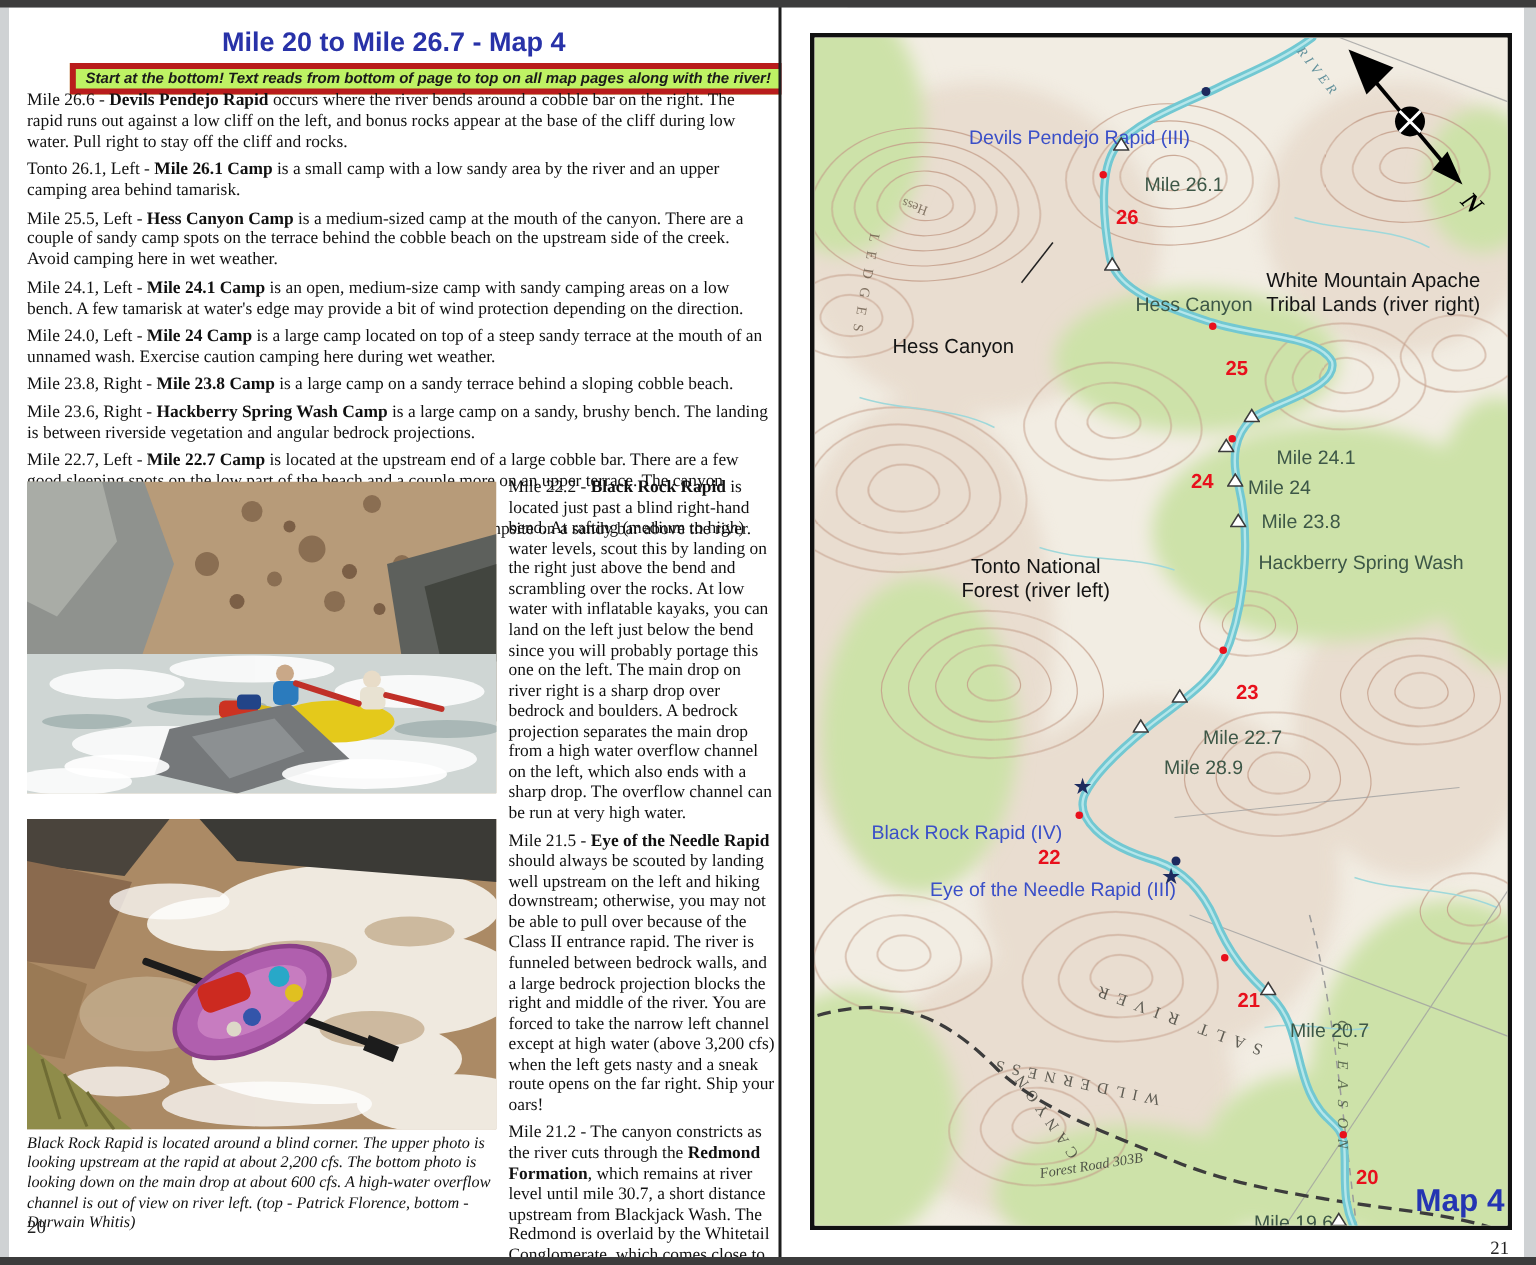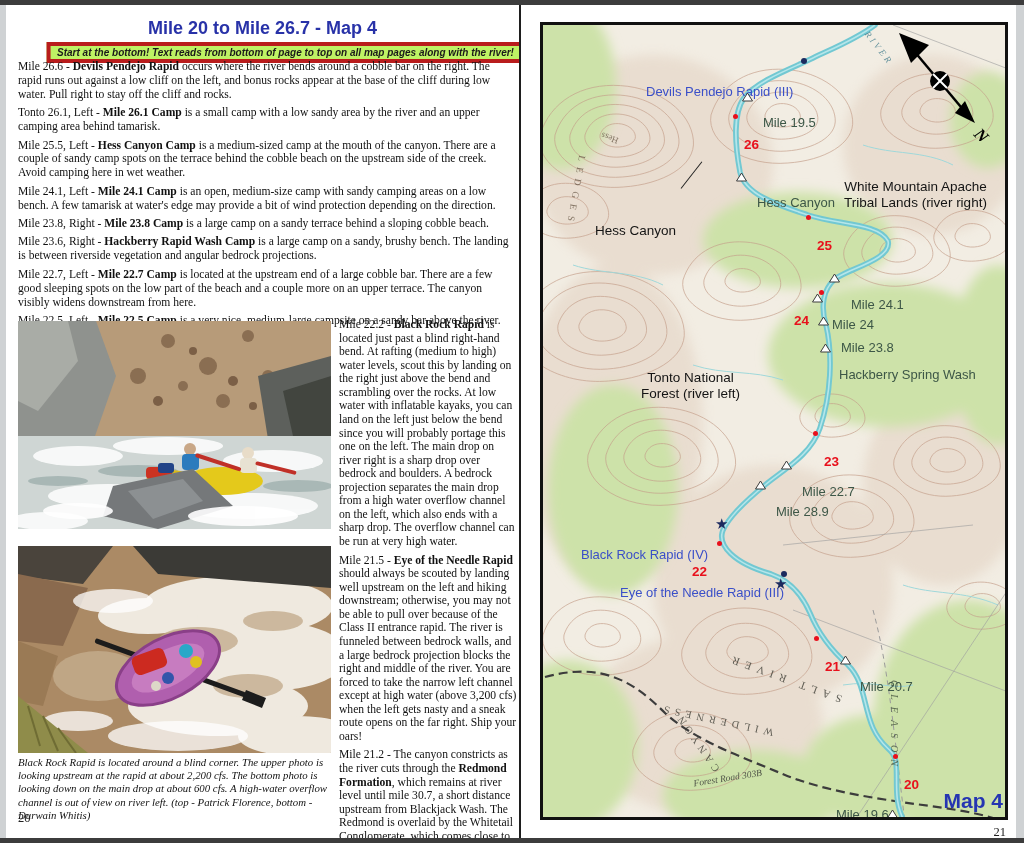--- a/index.html
+++ b/index.html
@@ -74,22 +74,23 @@
 
 <div class="page" id="left-page" data-name="guide-text-page">
   <div id="page-title" data-name="page-title">Mile 20 to Mile 26.7 - Map 4</div>
   <div id="notice-box" data-name="reading-direction-notice">Start at the bottom!  Text reads from bottom of page to top on all map pages along with the river!</div>
 
   <div id="body-text" data-name="mile-descriptions">
     <p data-name="guide-paragraph"><span>Mile 26.6 - </span><span class="b" data-name="camp-name-bold">Devils Pendejo Rapid</span><span> occurs where the river bends around a cobble bar on the right. The rapid runs out against a low cliff on the left, and bonus rocks appear at the base of the cliff during low water. Pull right to stay off the cliff and rocks.</span></p>
     <p data-name="guide-paragraph"><span>Tonto 26.1, Left - </span><span class="b" data-name="camp-name-bold">Mile 26.1 Camp</span><span> is a small camp with a low sandy area by the river and an upper camping area behind tamarisk.</span></p>
     <p data-name="guide-paragraph"><span>Mile 25.5, Left - </span><span class="b" data-name="camp-name-bold">Hess Canyon Camp</span><span> is a medium-sized camp at the mouth of the canyon. There are a couple of sandy camp spots on the terrace behind the cobble beach on the upstream side of the creek.  Avoid camping here in wet weather.</span></p>
     <p data-name="guide-paragraph"><span>Mile 24.1, Left - </span><span class="b" data-name="camp-name-bold">Mile 24.1 Camp</span><span> is an open, medium-size camp with sandy camping areas on a low bench. A few tamarisk at water's edge may provide a bit of wind protection depending on the direction.</span></p>
+    <p data-name="guide-paragraph"><span>Mile 24.0, Left - </span><span class="b" data-name="camp-name-bold">Mile 24 Camp</span><span> is a large camp located on top of a steep sandy terrace at the mouth of an unnamed wash. Exercise caution camping here during wet weather.</span></p>
     <p data-name="guide-paragraph"><span>Mile 23.8, Right - </span><span class="b" data-name="camp-name-bold">Mile 23.8 Camp</span><span> is a large camp on a sandy terrace behind a sloping cobble beach.</span></p>
-    <p data-name="guide-paragraph"><span>Mile 23.6, Right - </span><span class="b" data-name="camp-name-bold">Hackberry Rapid Wash Camp</span><span> is a large camp on a sandy, brushy bench. The landing is between riverside vegetation and angular bedrock projections.</span></p>
+    <p data-name="guide-paragraph"><span>Mile 23.6, Right - </span><span class="b" data-name="camp-name-bold">Hackberry Spring Wash Camp</span><span> is a large camp on a sandy, brushy bench. The landing is between riverside vegetation and angular bedrock projections.</span></p>
     <p data-name="guide-paragraph"><span>Mile 22.7, Left - </span><span class="b" data-name="camp-name-bold">Mile 22.7 Camp</span><span> is located at the upstream end of a large cobble bar. There are a few good sleeping spots on the low part of the beach and a couple more on an upper terrace.  The canyon visibly widens downstream from here.</span></p>
     <p data-name="guide-paragraph"><span>Mile 22.5, Left - </span><span class="b" data-name="camp-name-bold">Mile 22.5 Camp</span><span> is a very nice, medium-large campsite on a sandy bar above the river.</span></p>
   </div>
 
   <div id="photo-top-wrap" data-name="photo-black-rock-rapid-upstream">
     <svg class="photo" viewBox="0 0 313 208" preserveAspectRatio="none" data-name="rafting-photo-illustration">
       <rect width="313" height="208" fill="#b79b79"></rect>
       <g fill="#8a6e52">
           <circle cx="150" cy="20" r="7"></circle>
           <circle cx="190" cy="45" r="9"></circle>
@@ -361,21 +362,21 @@
     <div class="navy-dot" style="left:258px; top:33px;" data-name="rapid-dot-devils-pendejo"></div>
     <div class="map-label rapid-label" style="left:38px; top:490px;" data-name="rapid-label-black-rock">Black Rock Rapid (IV)</div>
     <div class="star" style="left:172px; top:493px;" data-name="rapid-star-black-rock">★</div>
     <div class="map-label rapid-label" style="left:77px; top:528px;text-align:right;" data-name="rapid-label-eye-of-needle">Eye of the Needle Rapid (III)</div>
     <div class="navy-dot" style="left:238px; top:546px;" data-name="rapid-dot-eye-of-needle"></div>
     <div class="star" style="left:231px; top:553px;" data-name="rapid-star-eye-of-needle">★</div>
 
     <div class="camp-marker" style="left:199px; top:63px;" data-name="camp-marker-mile-26-1"><svg width="11" height="10">
           <polygon points="5.5,1 10.5,9 0.5,9" fill="#fff" stroke="#3c3c3c"></polygon>
         </svg></div>
-    <div class="map-label camp-label" style="left:220px; top:58px;" data-name="camp-label-mile-26-1">Mile 19.5</div>
+    <div class="map-label camp-label" style="left:220px; top:58px;" data-name="camp-label-mile-26-1">Mile 26.1</div>
     <div class="camp-marker" style="left:193px; top:143px;" data-name="camp-marker-hess-canyon"><svg width="11" height="10">
           <polygon points="5.5,1 10.5,9 0.5,9" fill="#fff" stroke="#3c3c3c"></polygon>
         </svg></div>
     <div class="map-label camp-label" style="left:214px; top:138px;" data-name="camp-label-hess-canyon">Hess Canyon</div>
     <div class="camp-marker" style="left:286px; top:244px;" data-name="camp-marker-mile-24-1"><svg width="11" height="10">
           <polygon points="5.5,1 10.5,9 0.5,9" fill="#fff" stroke="#3c3c3c"></polygon>
         </svg></div>
     <div class="map-label camp-label" style="left:308px; top:240px;" data-name="camp-label-mile-24-1">Mile 24.1</div>
     <div class="camp-marker" style="left:269px; top:264px;" data-name="camp-marker-mile-24"><svg width="11" height="10">
           <polygon points="5.5,1 10.5,9 0.5,9" fill="#fff" stroke="#3c3c3c"></polygon>

